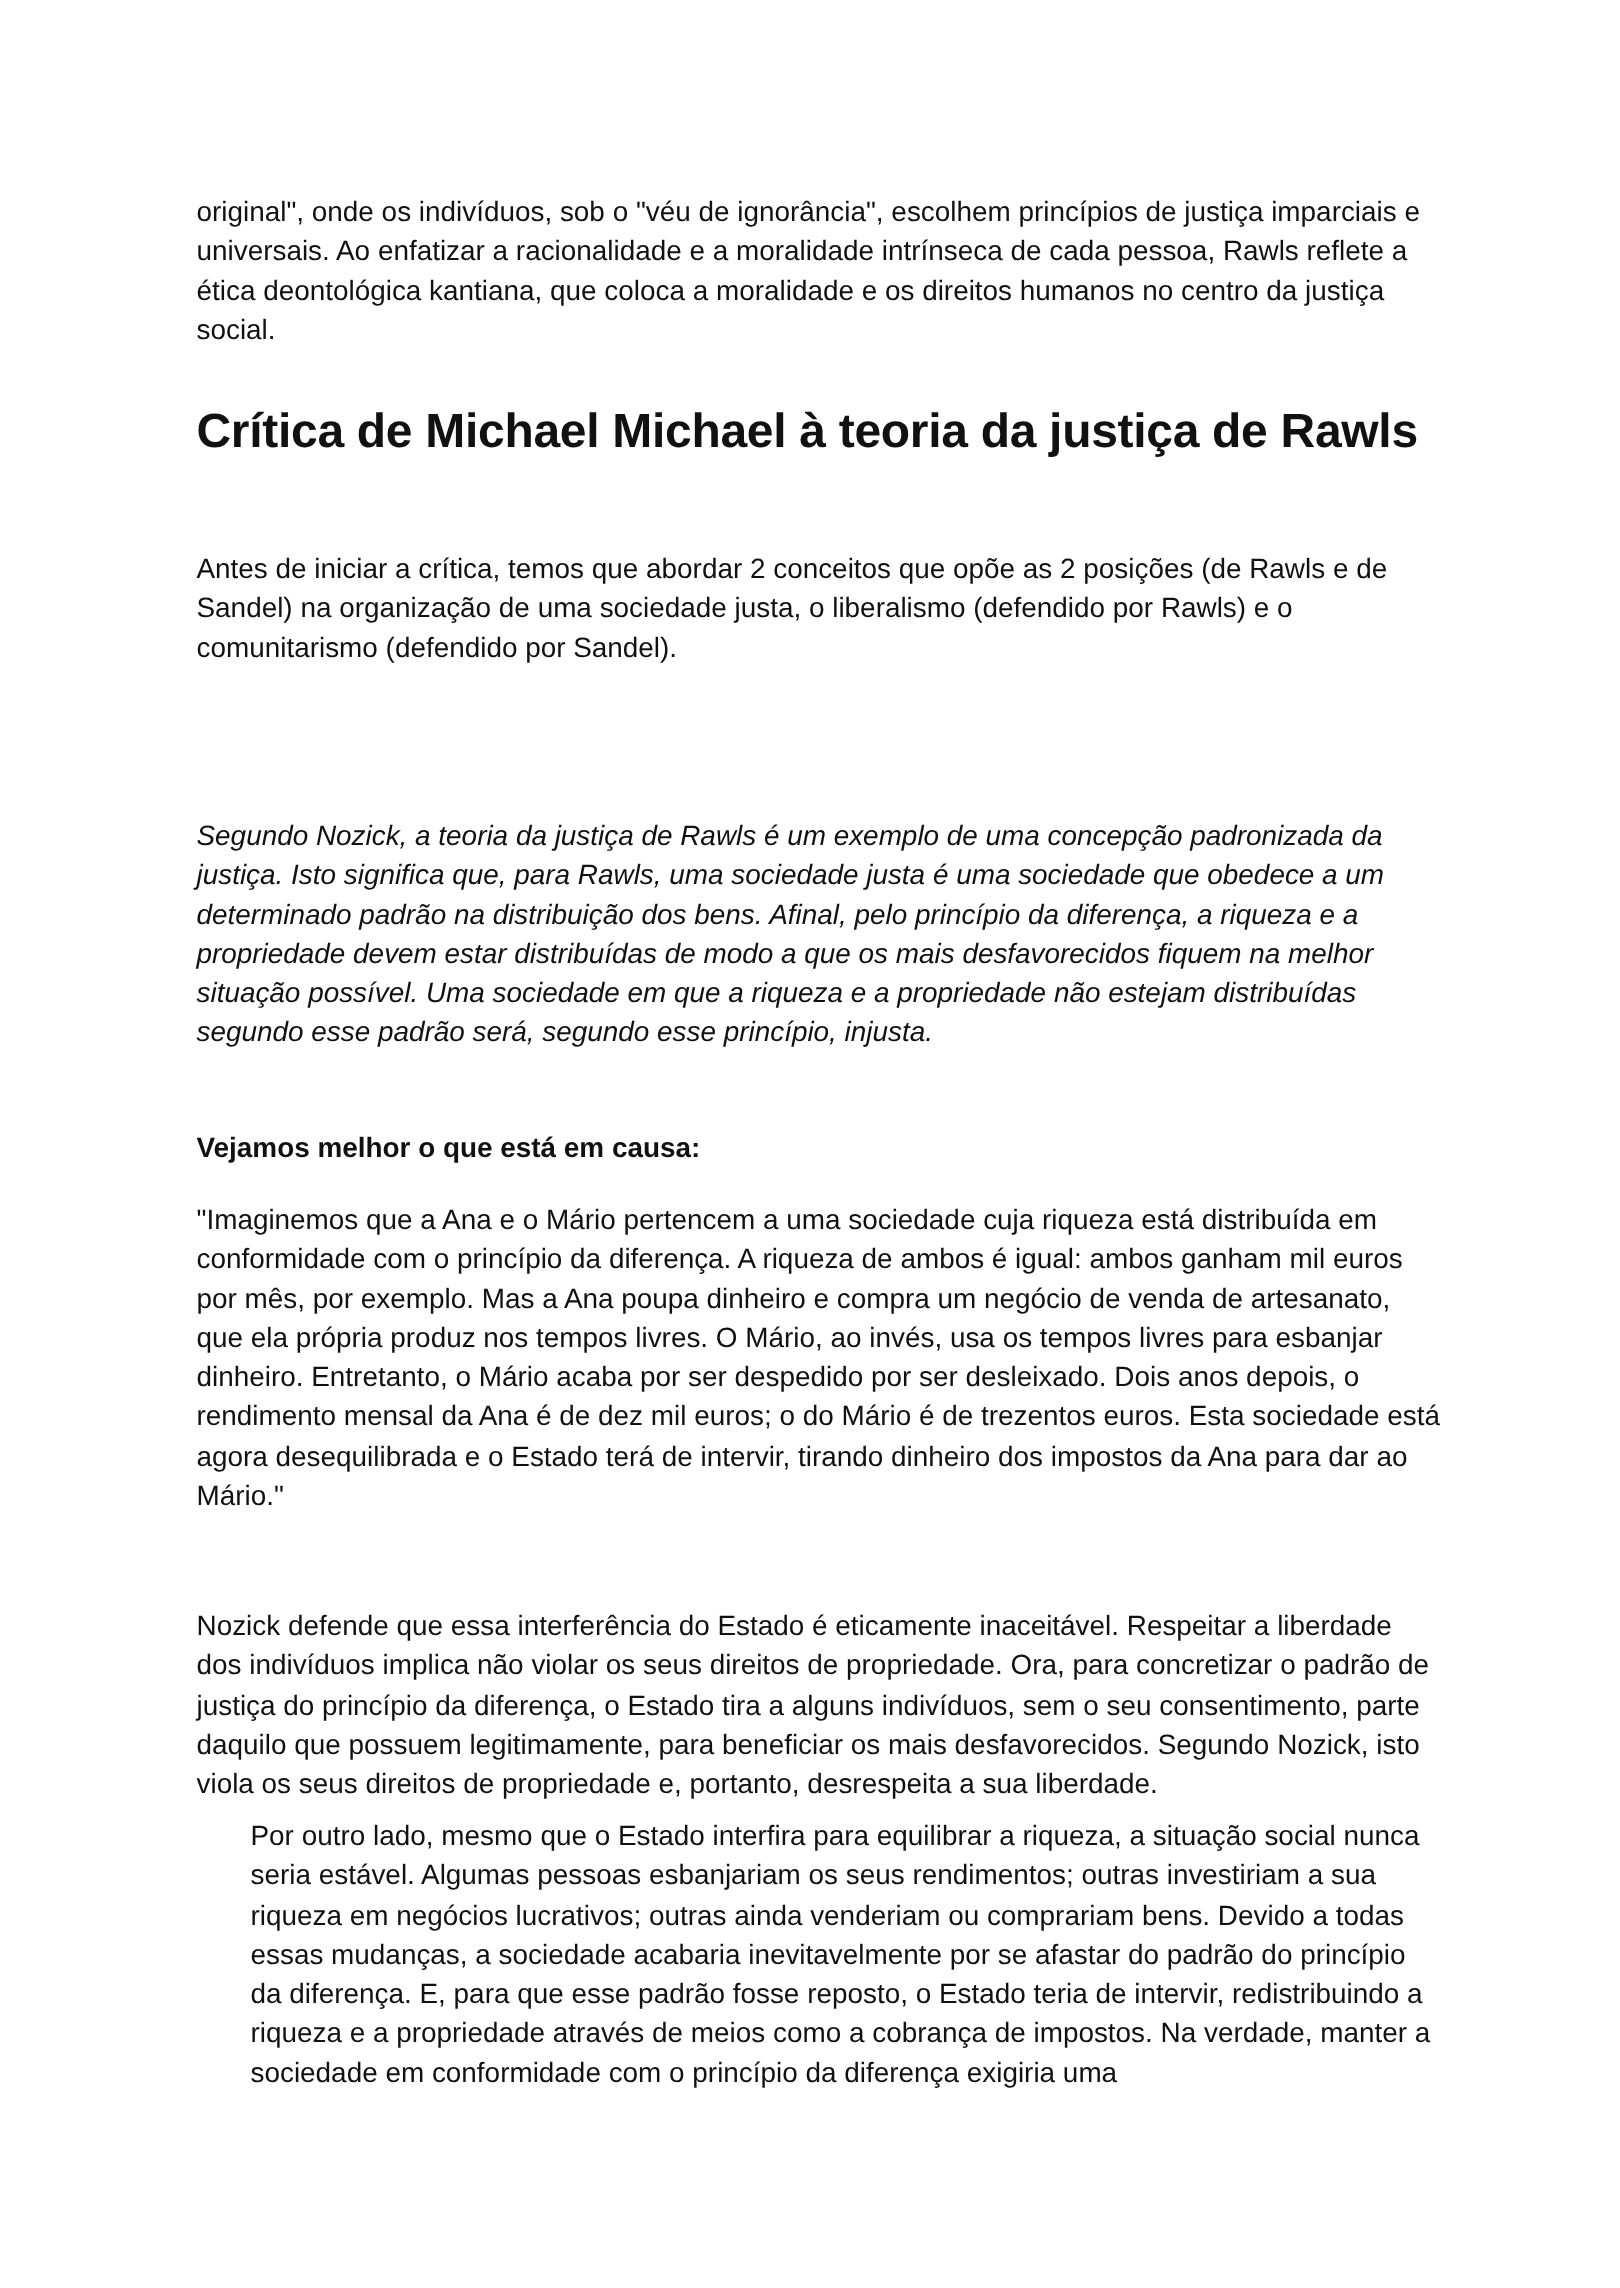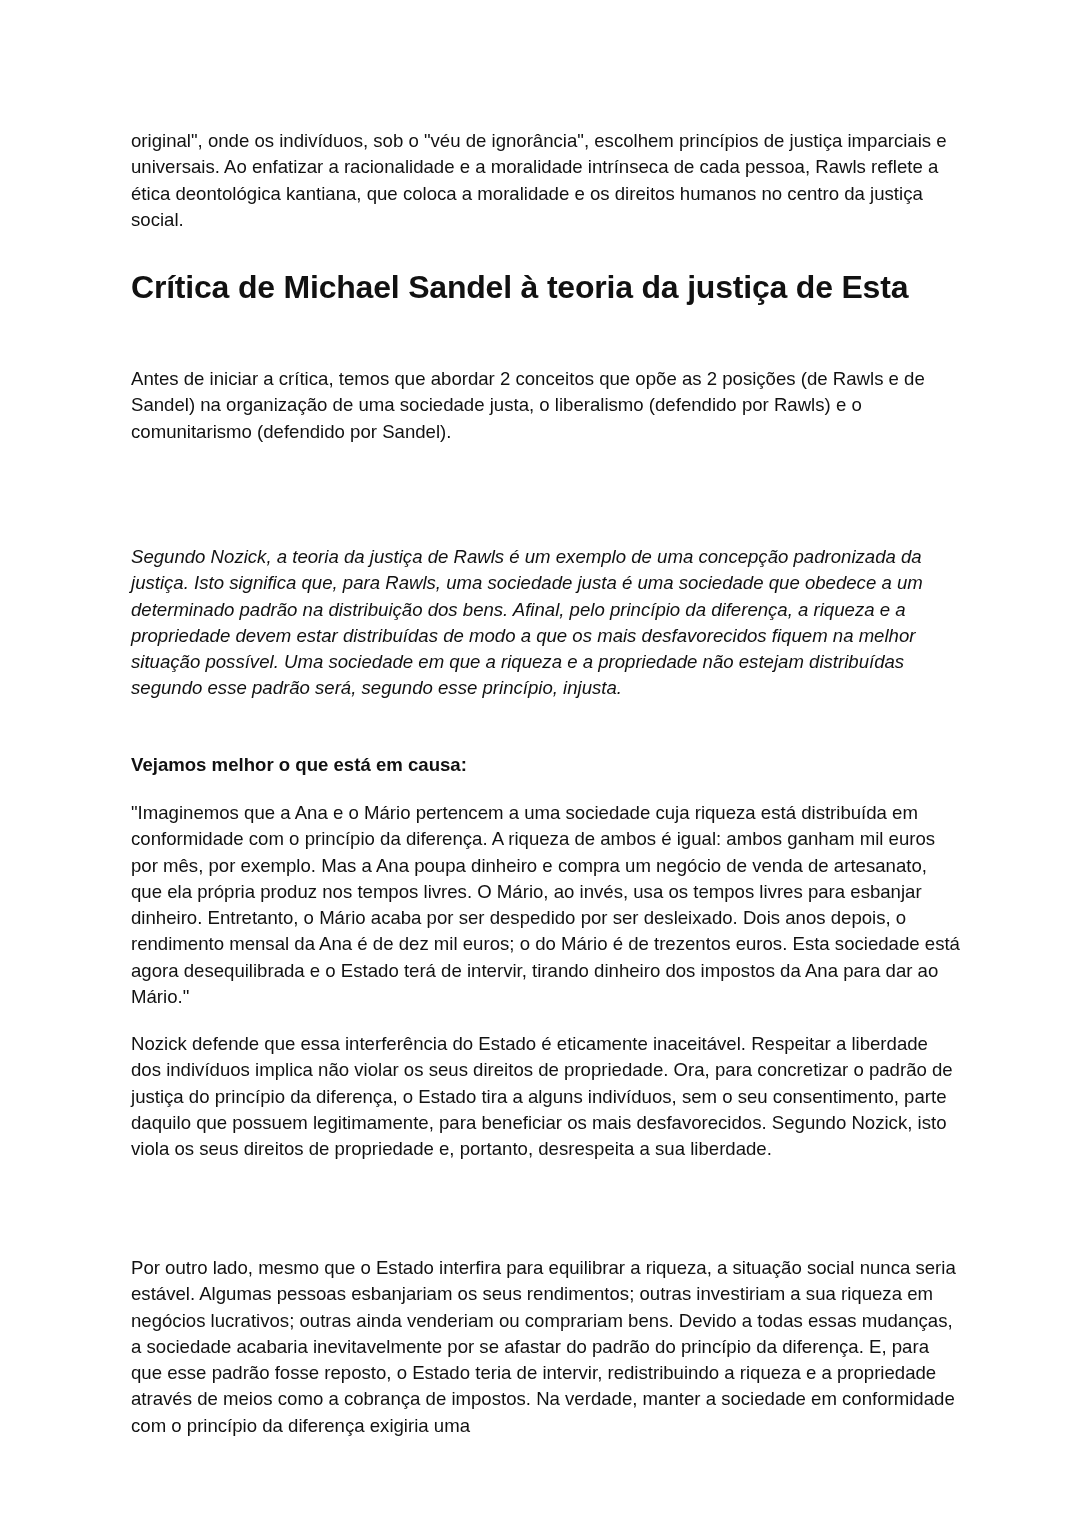--- a/index.html
+++ b/index.html
@@ -8,30 +8,30 @@
   .page { position: absolute; left: 131px; top: 128px; width: 830px; }
   p { margin: 0; font-size: 18.6px; line-height: 26.3px; }
   h2 { margin: 0; font-weight: bold; font-size: 32px; line-height: 40px; color: #111; letter-spacing: -0.2px; }
   .p0 { margin-bottom: 0; }
   .h-sandel { position: absolute; top: 139px; }
   .p-sandel { position: absolute; top: 202px; margin-top: 36px; }
   .h-nozick { position: absolute; top: 313px; }
   .p-n1 { position: absolute; top: 416px; font-style: italic; }
   .p-n2 { position: absolute; top: 624px; font-weight: bold; }
   .p-n3 { position: absolute; top: 672px; }
-  .p-n4 { position: absolute; top: 903px; }
-  .p-n5 { position: absolute; top: 1127px; }
+  .p-n4 { position: absolute; top: 943px; }
+  .p-n5 { position: absolute; top: 1083px; margin-left: 36px; }
 </style>
 </head>
 <body>
 
 <div class="page">
   <p class="p0">original", onde os indivíduos, sob o "véu de ignorância", escolhem princípios de justiça imparciais e universais. Ao enfatizar a racionalidade e a moralidade intrínseca de cada pessoa, Rawls reflete a ética deontológica kantiana, que coloca a moralidade e os direitos humanos no centro da justiça social.</p>
 
-  <h2 class="h-sandel">Crítica de Michael Sandel à teoria da justiça de Esta</h2>
+  <h2 class="h-sandel">Crítica de Michael Michael à teoria da justiça de Rawls</h2>
   <p class="p-sandel">Antes de iniciar a crítica, temos que abordar 2 conceitos que opõe as 2 posições (de Rawls e de Sandel) na organização de uma sociedade justa, o liberalismo (defendido por Rawls) e o comunitarismo (defendido por Sandel).</p>
 
   <p class="p-n1">Segundo Nozick, a teoria da justiça de Rawls é um exemplo de uma concepção padronizada da justiça. Isto significa que, para Rawls, uma sociedade justa é uma sociedade que obedece a um determinado padrão na distribuição dos bens. Afinal, pelo princípio da diferença, a riqueza e a propriedade devem estar distribuídas de modo a que os mais desfavorecidos fiquem na melhor situação possível. Uma sociedade em que a riqueza e a propriedade não estejam distribuídas segundo esse padrão será, segundo esse princípio, injusta.</p>
   <p class="p-n2">Vejamos melhor o que está em causa:</p>
   <p class="p-n3">"Imaginemos que a Ana e o Mário pertencem a uma sociedade cuja riqueza está distribuída em conformidade com o princípio da diferença. A riqueza de ambos é igual: ambos ganham mil euros por mês, por exemplo. Mas a Ana poupa dinheiro e compra um negócio de venda de artesanato, que ela própria produz nos tempos livres. O Mário, ao invés, usa os tempos livres para esbanjar dinheiro. Entretanto, o Mário acaba por ser despedido por ser desleixado. Dois anos depois, o rendimento mensal da Ana é de dez mil euros; o do Mário é de trezentos euros. Esta sociedade está agora desequilibrada e o Estado terá de intervir, tirando dinheiro dos impostos da Ana para dar ao Mário."</p>
   <p class="p-n4">Nozick defende que essa interferência do Estado é eticamente inaceitável. Respeitar a liberdade dos indivíduos implica não violar os seus direitos de propriedade. Ora, para concretizar o padrão de justiça do princípio da diferença, o Estado tira a alguns indivíduos, sem o seu consentimento, parte daquilo que possuem legitimamente, para beneficiar os mais desfavorecidos. Segundo Nozick, isto viola os seus direitos de propriedade e, portanto, desrespeita a sua liberdade.</p>
   <p class="p-n5">Por outro lado, mesmo que o Estado interfira para equilibrar a riqueza, a situação social nunca seria estável. Algumas pessoas esbanjariam os seus rendimentos; outras investiriam a sua riqueza em negócios lucrativos; outras ainda venderiam ou comprariam bens. Devido a todas essas mudanças, a sociedade acabaria inevitavelmente por se afastar do padrão do princípio da diferença. E, para que esse padrão fosse reposto, o Estado teria de intervir, redistribuindo a riqueza e a propriedade através de meios como a cobrança de impostos. Na verdade, manter a sociedade em conformidade com o princípio da diferença exigiria uma</p>
 </div>
 
 </body></html>

